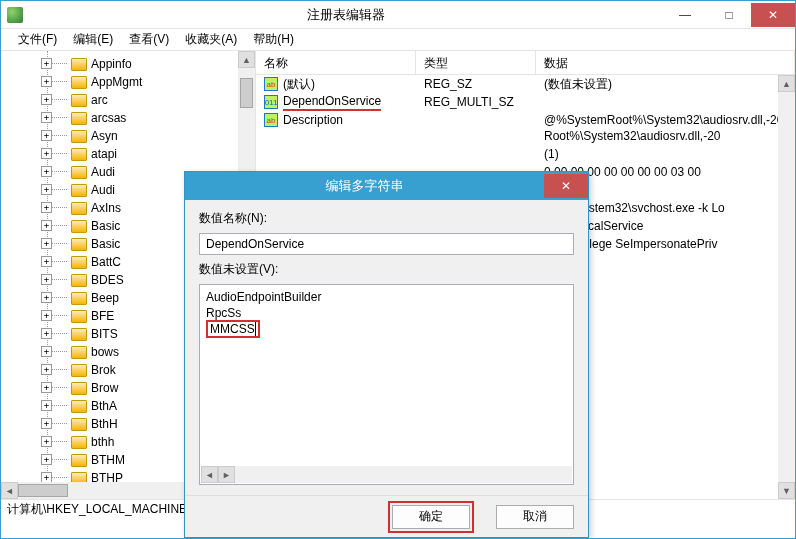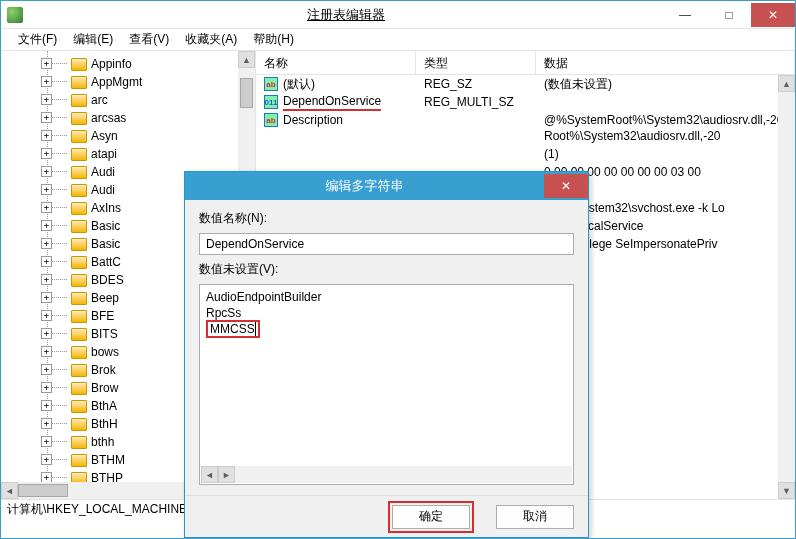--- a/index.html
+++ b/index.html
@@ -1,19 +1,19 @@
 <!DOCTYPE html>
 <html><head>
 <meta charset="utf-8">
 <style>
 * { box-sizing: border-box; margin: 0; padding: 0; font-family: "Microsoft YaHei", "Segoe UI", Tahoma, sans-serif; font-size: 12px; }
 body { width: 796px; height: 539px; background: #fff; position: relative; overflow: hidden; border:1px solid #3a9ecb;}
 .titlebar { height: 28px; background: #fff; display: flex; align-items: center; border-bottom: 1px solid #e5e5e5; }
 .titlebar .ticon { width: 16px; height: 16px; margin: 0 6px; background: radial-gradient(circle at 30% 30%, #8fd36a, #2e7d32); border-radius:2px;}
-.titlebar .title { flex: 1; text-align: center; font-size: 13px; text-decoration: underline; }
+.titlebar .title { flex: 1; text-align: center; font-size: 13px; }
 .winbtns { display: flex; }
 .winbtn { width: 44px; height: 24px; display: flex; align-items: center; justify-content: center; color:#333;}
 .winbtn.close { background: #c75050; color: #fff; }
 .menubar { height: 22px; display: flex; align-items: center; gap: 16px; padding: 0 17px; border-bottom: 1px solid #e5e5e5; }
 .menubar span { cursor: default; }
 .content { display: flex; height: 448px; position: relative; }
 .treewrap { width: 255px; border-right: 1px solid #e5e5e5; position: relative; overflow:hidden; }
 .tree { position:absolute; left:0; top:0; right:0; padding: 4px 0 0 70px; }
 .titem { display:flex; align-items:center; height:18px; gap:4px; position:relative; white-space:nowrap;}
 .titem::before { content:""; position:absolute; left:-24px; top:8px; width:20px; border-top:1px dotted #999;}
@@ -26,21 +26,21 @@
 .vscroll .track { flex:1; }
 .hscroll .track { flex:1; }
 .listpane { flex:1; position:relative; overflow:hidden;}
 .lhead { display:flex; height:24px; border-bottom:1px solid #e5e5e5; background:#fff; }
 .lhead div { padding:4px 8px; border-right:1px solid #e5e5e5;}
 .col-name{ width:160px;} .col-type{width:120px;} .col-data{flex:1;}
 .lrow { display:flex; height:18px; align-items:center; white-space:nowrap;}
 .lrow .c1 { width:160px; padding-left:8px; display:flex; align-items:center; gap:5px;}
 .lrow .c2 { width:120px; padding-left:8px;}
 .lrow .c3 { flex:1; padding-left:8px; overflow:hidden;}
-.ricon { width:14px; height:14px; border:1px solid #1979ca; background:#86efac; display:flex; align-items:center; justify-content:center; font-size:8px; font-weight:bold; flex-shrink:0;}
+.ricon { width:14px; height:14px; border:1px solid #1979ca; background:#bef264; display:flex; align-items:center; justify-content:center; font-size:8px; font-weight:normal; flex-shrink:0;}
 .ricon.str { color:#d32f2f;}
 .ricon.bin { color:#1565c0;}
 .underline-red { border-bottom:2px solid #d32f2f; padding-bottom:1px;}
 .statusbar { height:20px; border-top:1px solid #e5e5e5; padding:2px 6px; display:flex; align-items:center; font-size:12px;}
 
 .dialog { position:absolute; left:183px; top:120px; width:405px; height:367px; background:#f0f0f0; border:1px solid #2b95c8; box-shadow:2px 2px 6px rgba(0,0,0,0.2); display:flex; flex-direction:column;}
 .dialog .dtitle { height:28px; background:#38a0d0; color:#fff; display:flex; align-items:center;}
 .dialog .dtitle .t { flex:1; text-align:center; font-size:13px;}
 .dialog .dclose { width:44px; height:24px; background:#c75050; color:#fff; display:flex; align-items:center; justify-content:center;}
 .dialog .dbody { flex:1; padding:10px 14px; display:flex; flex-direction:column; gap:6px;}

